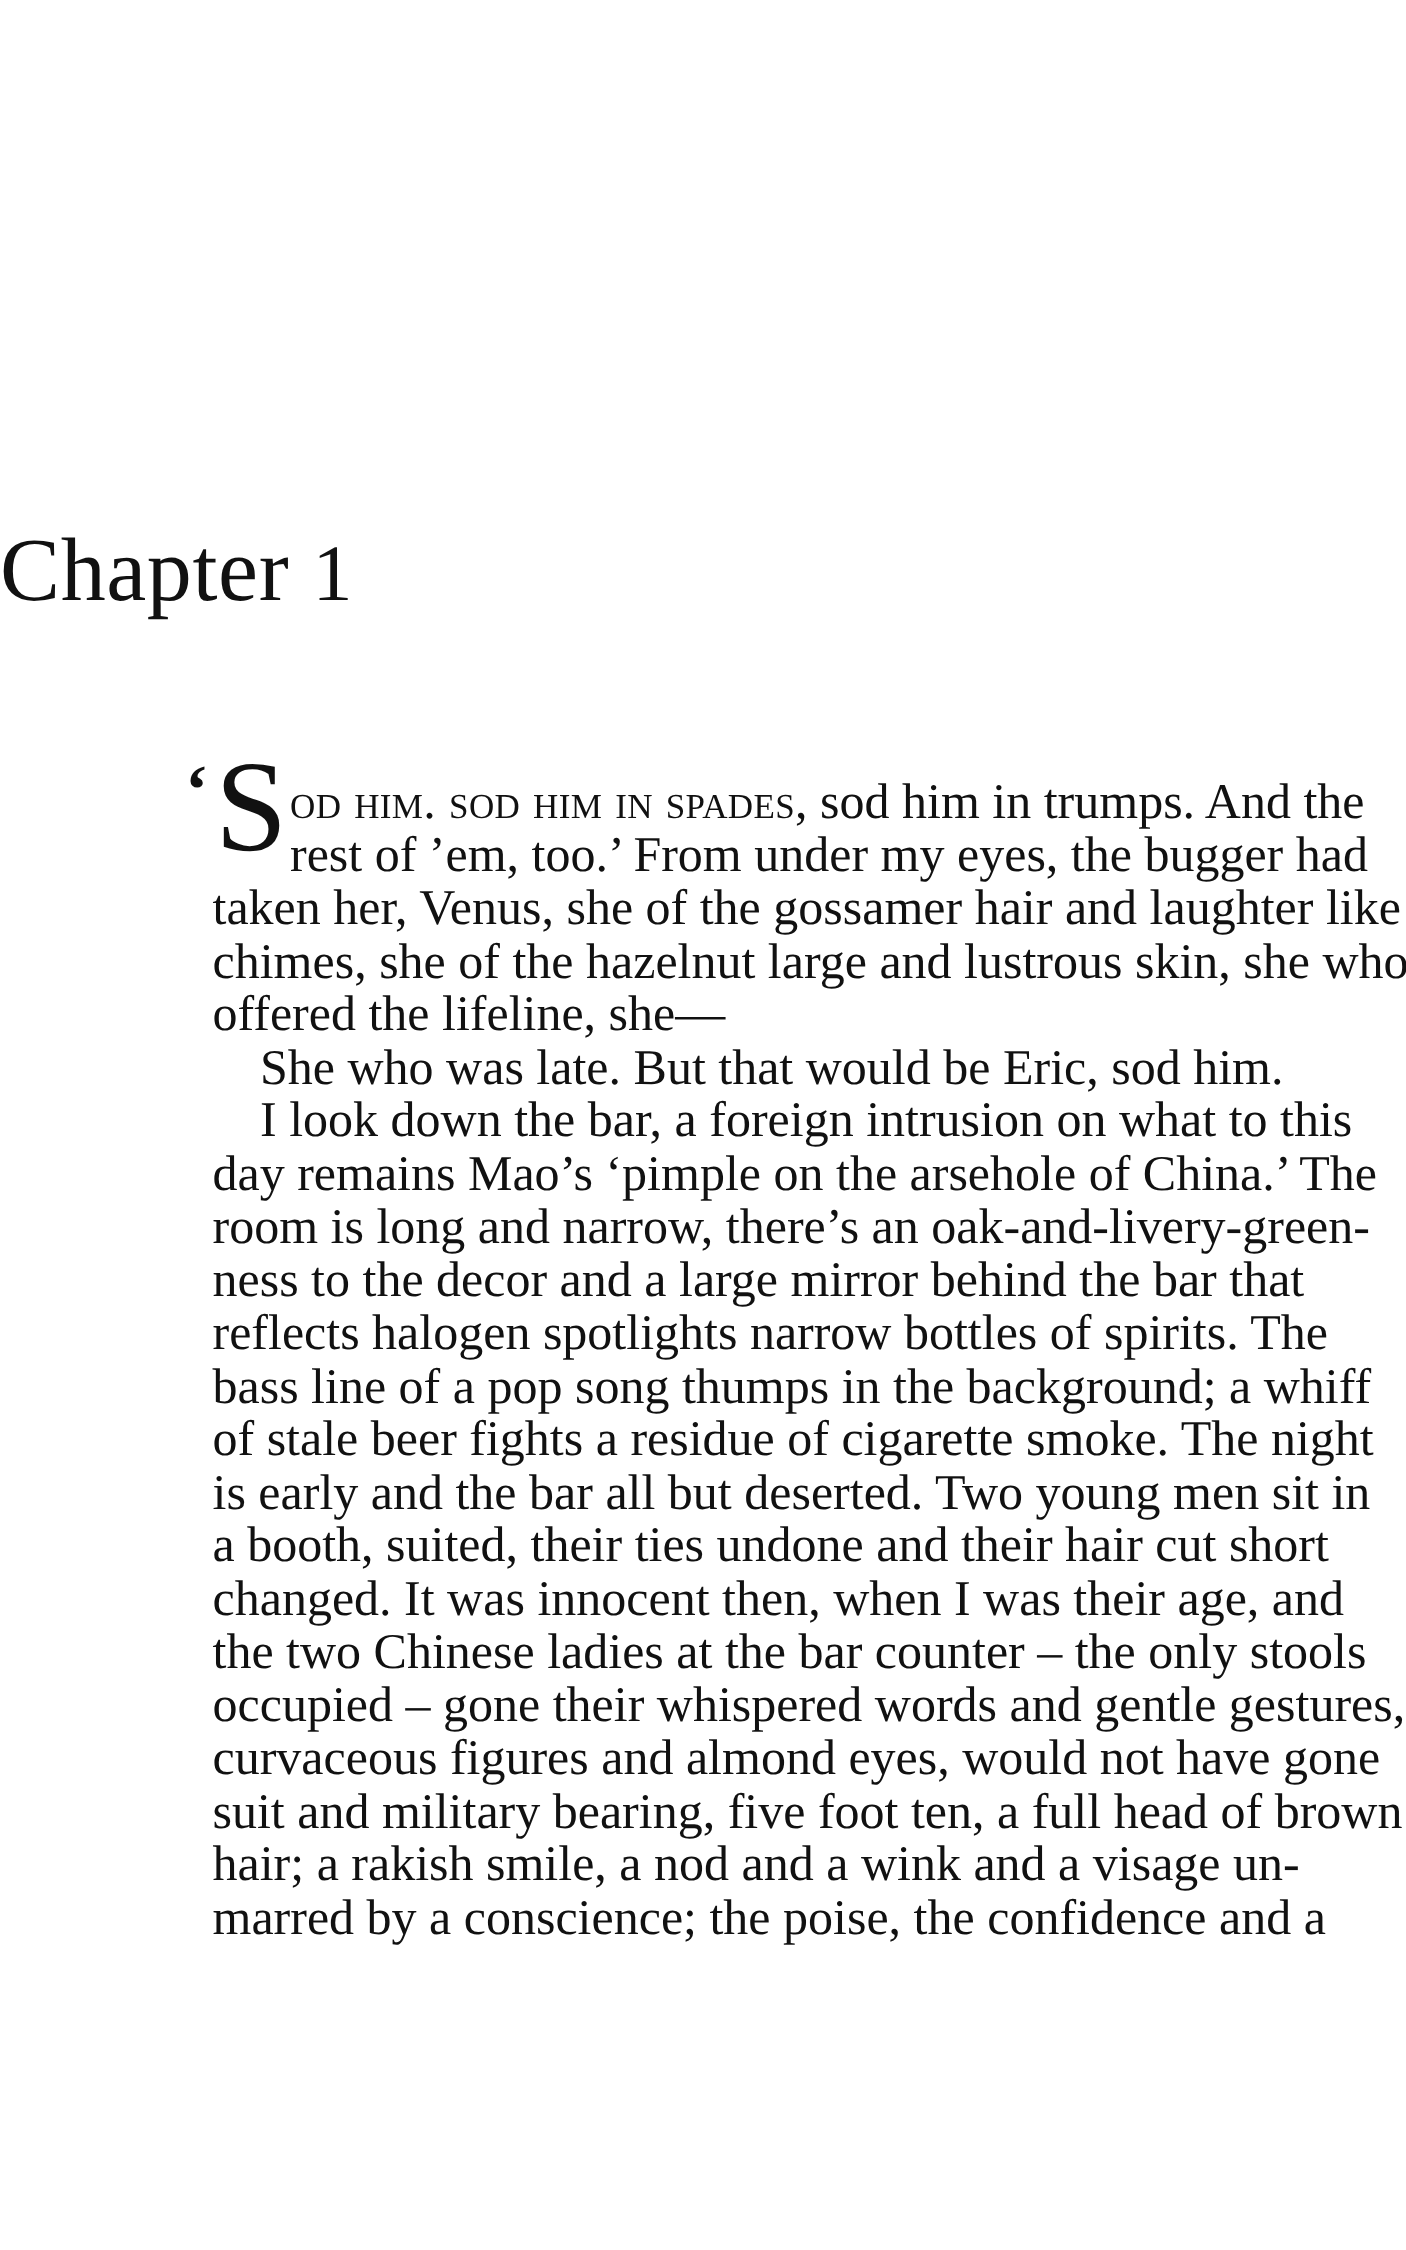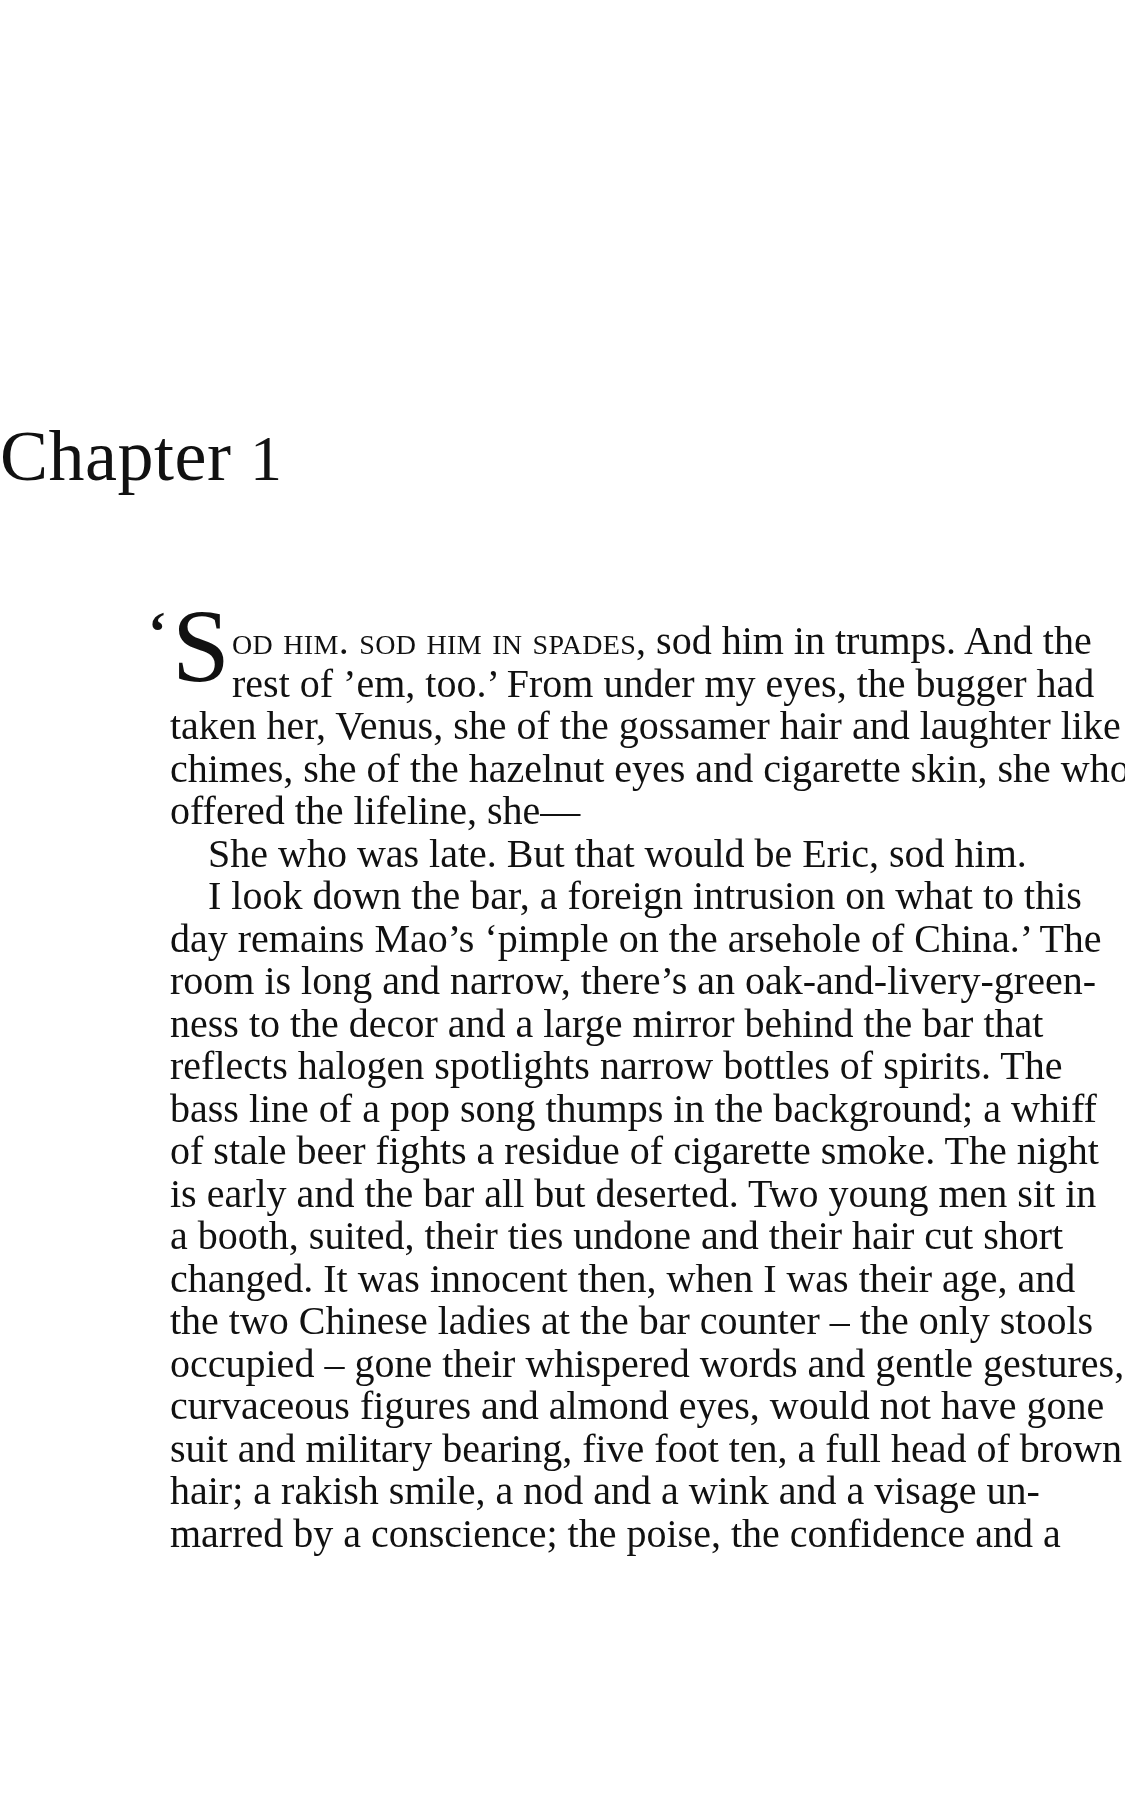--- a/index.html
+++ b/index.html
@@ -92,21 +92,21 @@
 
 <div class="dropcap-anchor">
   <span class="open-quote">‘</span>
   <span class="drop-s">S</span>
 </div>
 
 <div class="text-block">
   <div class="line dropcap-line"><span class="smallcaps">od him. sod him in spades</span><span>, sod him in trumps. And the</span></div>
   <div class="line dropcap-line">rest of ’em, too.’ From under my eyes, the bugger had</div>
   <div class="line">taken her, Venus, she of the gossamer hair and laughter like</div>
-  <div class="line">chimes, she of the hazelnut eyes and cigarette skin, she who</div>
+  <div class="line">chimes, she of the hazelnut large and lustrous skin, she who</div>
   <div class="line last">offered the lifeline, she—</div>
   <div class="line indent last">She who was late. But that would be Eric, sod him.</div>
   <div class="line indent">I look down the bar, a foreign intrusion on what to this</div>
   <div class="line">day remains Mao’s ‘pimple on the arsehole of China.’ The</div>
   <div class="line">room is long and narrow, there’s an oak-and-livery-green-</div>
   <div class="line">ness to the decor and a large mirror behind the bar that</div>
   <div class="line">reflects halogen spotlights narrow bottles of spirits. The</div>
   <div class="line">bass line of a pop song thumps in the background; a whiff</div>
   <div class="line">of stale beer fights a residue of cigarette smoke. The night</div>
   <div class="line">is early and the bar all but deserted. Two young men sit in</div>

